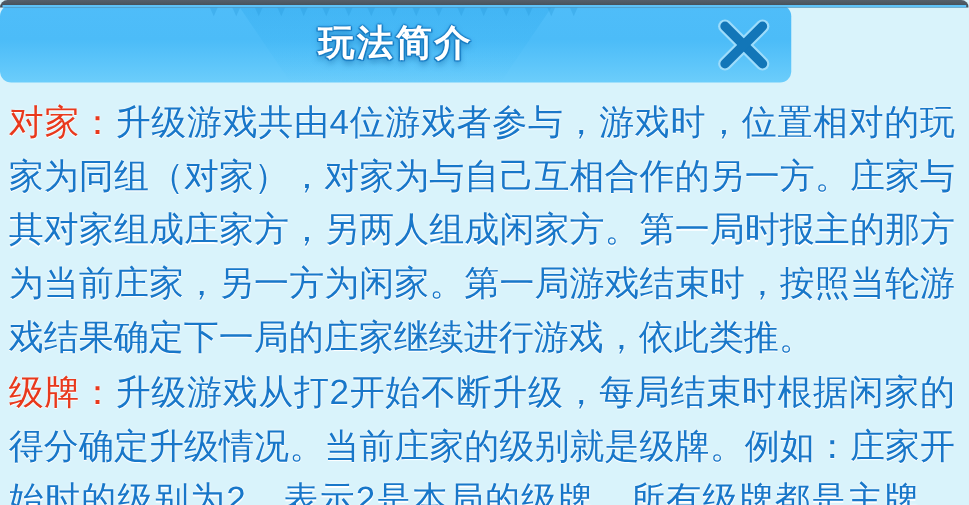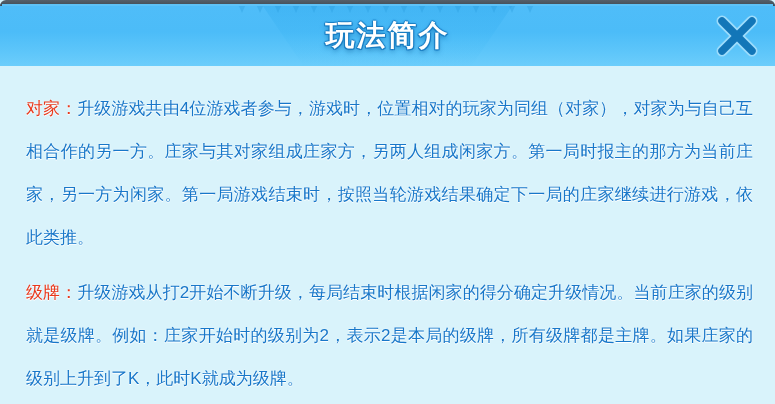--- a/index.html
+++ b/index.html
@@ -34,25 +34,26 @@
     position: absolute;
     left: 2px; right: 2px; top: 4px;
     height: 2px;
     background: #5ec2f7;
   }
 
   
   .header {
     position: absolute;
     top: 4px; left: 0;
-    width: 775px;
+    width: 633px;
     height: 62px;
     background: linear-gradient(180deg, #4fbdf9 0%, #4cbcf8 45%, #5ec6fa 78%, #6ccdfb 100%);
     overflow: hidden;
     z-index: 4;
+    border-radius: 9px;
   }
   
   .header-banner {
     position: absolute;
     left: 50%;
     transform: translateX(-50%);
     top: 0;
     width: 300px;
     height: 62px;
     background: linear-gradient(180deg, rgba(42,166,236,0.35) 0%, rgba(60,183,245,0.18) 60%, rgba(90,200,250,0.02) 100%);
@@ -104,23 +105,23 @@
   .body-area {
     position: absolute;
     top: 66px; left: 0;
     width: 775px;
     height: 338px;
     background: #D9F3FB;
     padding: 0;
     z-index: 2;
   }
   .para {
-    margin: 12px;
-    padding: 0 10px 0 14px;
-    font-size: 17px;
+    margin: 1px;
+    padding: 0 10px 0 6px;
+    font-size: 28px;
     line-height: 43px;
     color: #1877C9;
     text-align: justify;
     text-justify: inter-character;
     letter-spacing: 0px;
     text-shadow: 0 1px 0 rgba(255,255,255,0.95), 0 0 2px rgba(255,255,255,0.9);
     word-break: break-all;
   }
   .para.first { padding-top: 9px; }
   .term {

